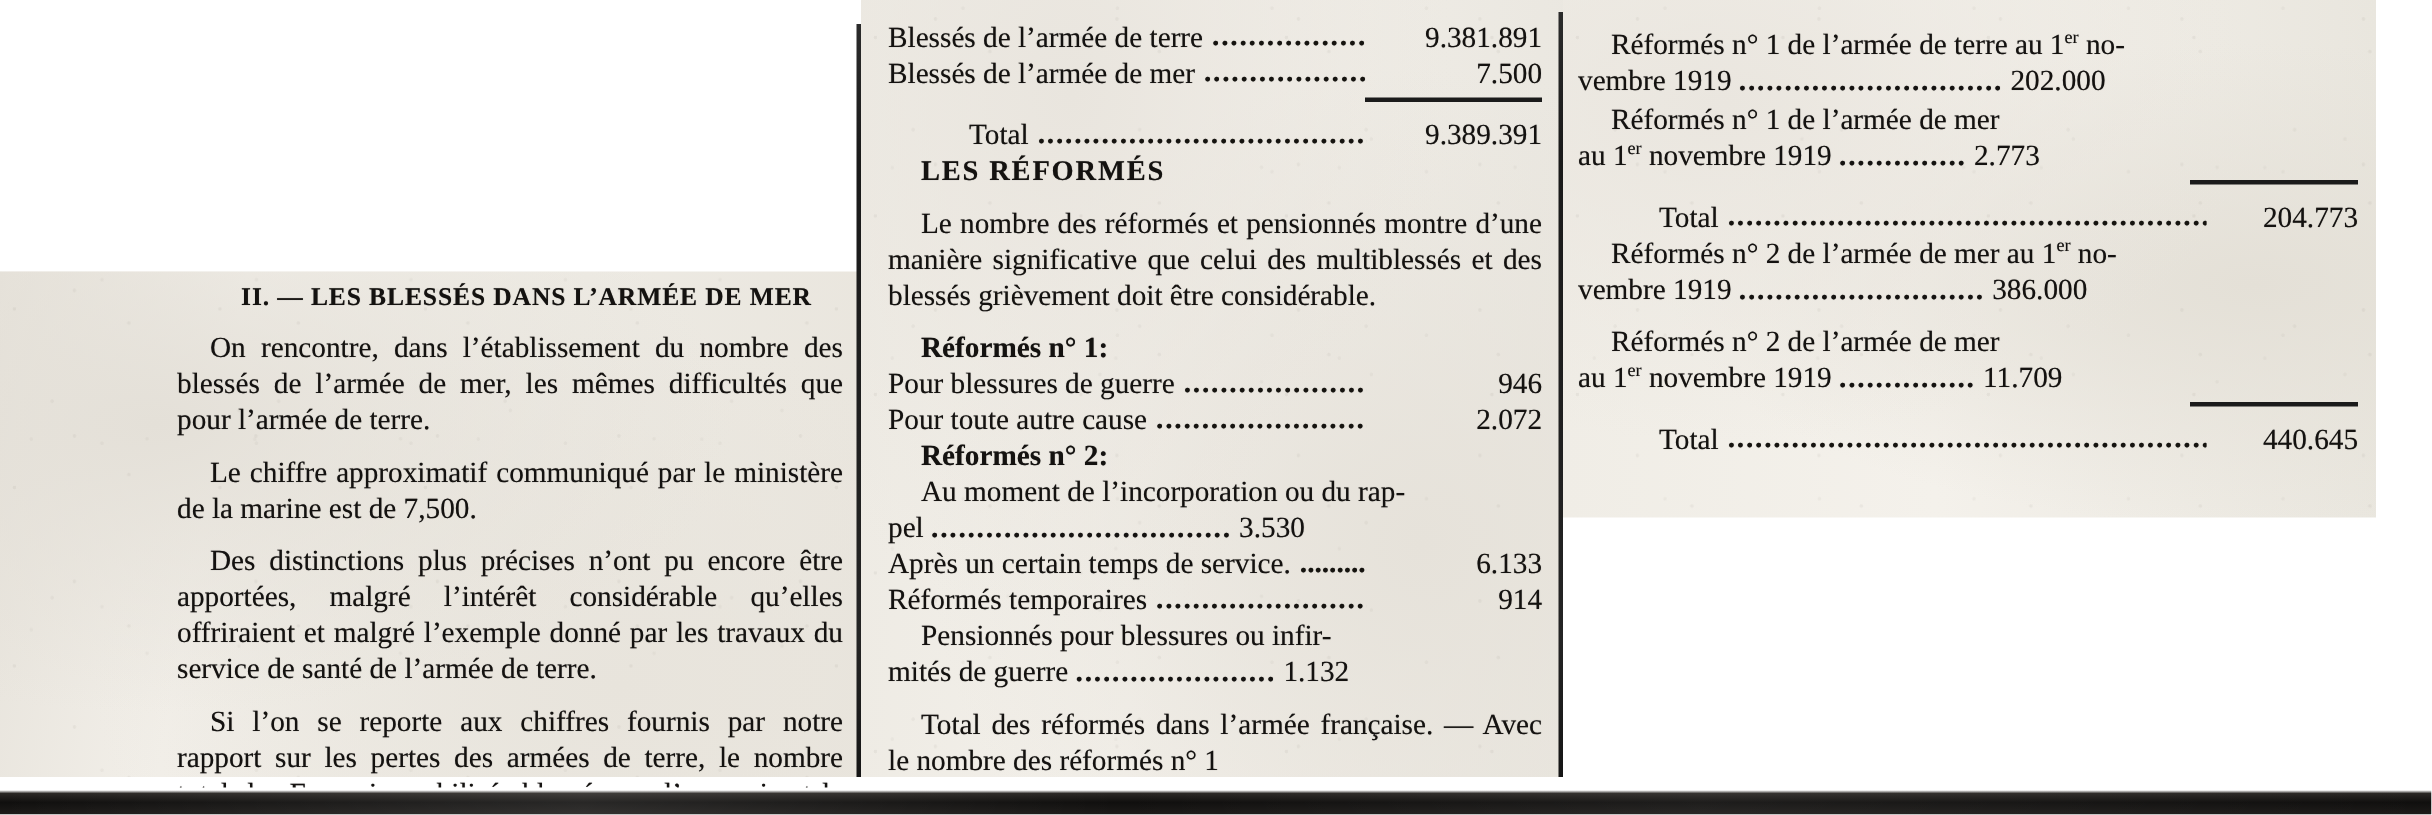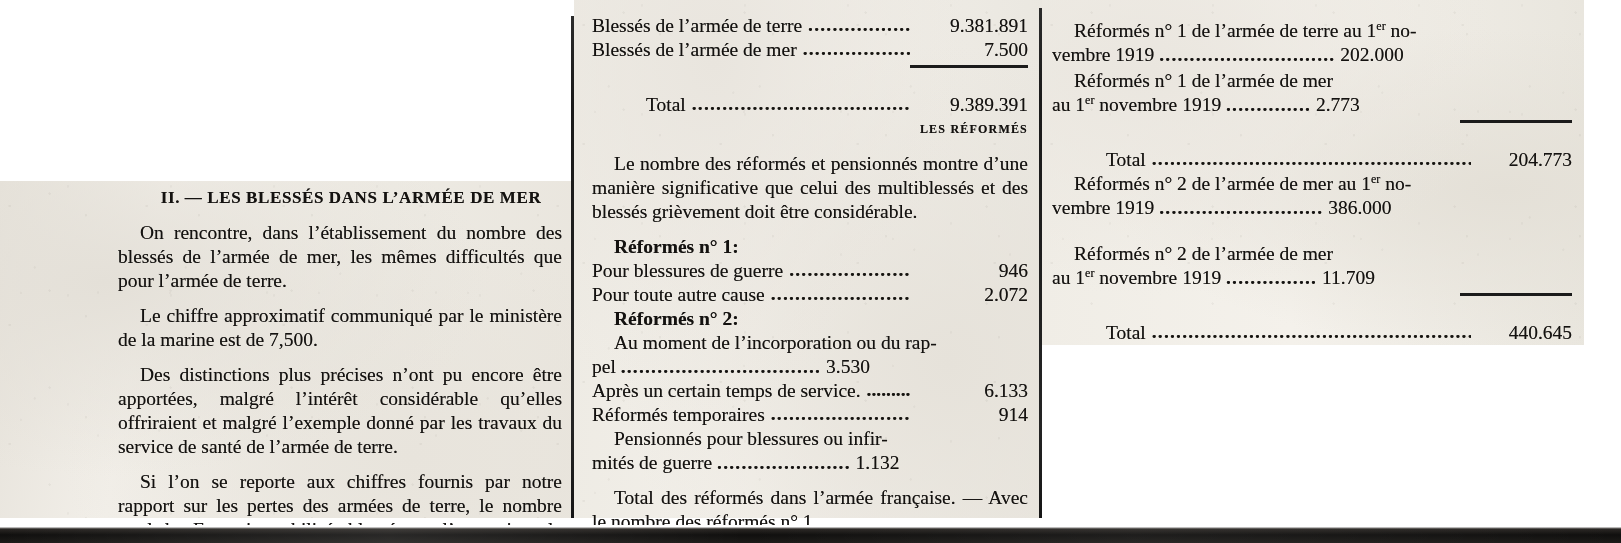--- a/index.html
+++ b/index.html
@@ -119,25 +119,25 @@
     text-indent: 0;
     text-align: center;
     font-variant: small-caps;
     letter-spacing: .6px;
     font-weight: 700;
     font-size: 17px;
     margin: 0 0 13px 0;
   }
   .hd-sub {
     text-indent: 0;
-    text-align: right;
+    text-align: left;
     font-variant: small-caps;
     letter-spacing: 1.2px;
     font-weight: 700;
-    font-size: 12px;
+    font-size: 19px;
     margin: 14px 0 12px 0;
   }
 
   .sublabel {
     text-indent: 22px;
     font-weight: 700;
     margin: 11px 0 4px 0;
   }
 
   
@@ -159,21 +159,21 @@
   }
   .entry .lead::before {
     content: "............................................................";
   }
   .entry .val {
     flex: 0 0 auto;
     text-align: right;
     font-weight: 400;
   }
 
-  .total-row { margin-top: 25px; }
+  .total-row { margin-top: 11px; }
   .total-row .lbl { padding-left: 54px; }
 
   .sumline {
     height: 0;
     border-top: 3px solid #1b1b1b;
     margin: 3px 0 0 auto;
   }
 
   .val-w-land  { width: 112px; }
   .val-w-small { width: 112px; }
@@ -291,21 +291,21 @@
     <div class="sumline" style="width:112px;"></div>
 
     <div class="entry total-row">
       <span class="lbl">Total</span>
       <span class="lead"></span>
       <span class="val val-w-r">204.773</span>
     </div>
 
     <p class="wrapnum" style=""><span>Réformés n° 2 de l’armée de mer au 1</span><sup class="ord">er</sup><span> no-</span><br><span>vembre 1919</span> <span class="dots">...........................</span> <span class="num">386.000</span></p>
 
-    <p class="wrapnum" style="margin-top:22px;"><span>Réformés n° 2 de l’armée de mer</span><br><span>au 1</span><sup class="ord">er</sup><span> novembre 1919</span> <span class="dots">...............</span> <span class="num">11.709</span></p>
+    <p class="wrapnum" style="margin-top:11px;"><span>Réformés n° 2 de l’armée de mer</span><br><span>au 1</span><sup class="ord">er</sup><span> novembre 1919</span> <span class="dots">...............</span> <span class="num">11.709</span></p>
 
     <div class="sumline" style="width:112px;"></div>
 
     <div class="entry total-row">
       <span class="lbl">Total</span>
       <span class="lead"></span>
       <span class="val val-w-r">440.645</span>
     </div>
   </div>
 

